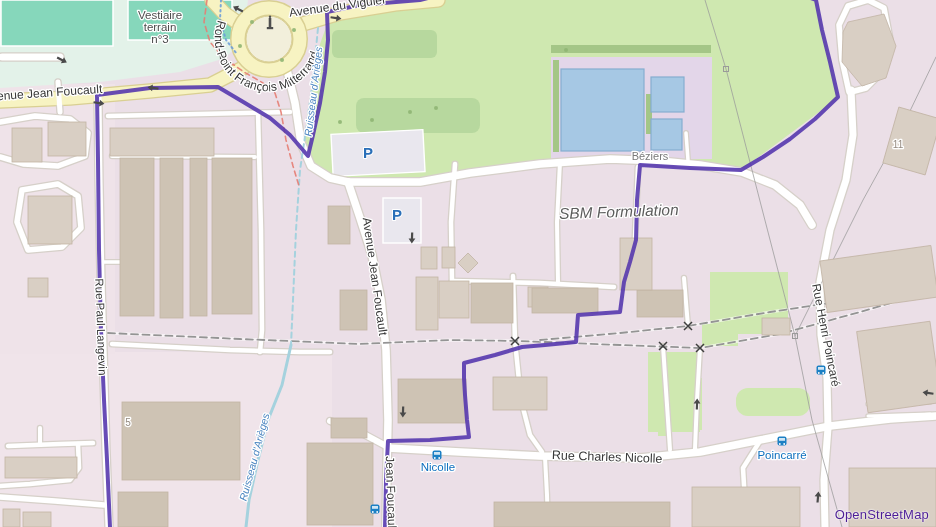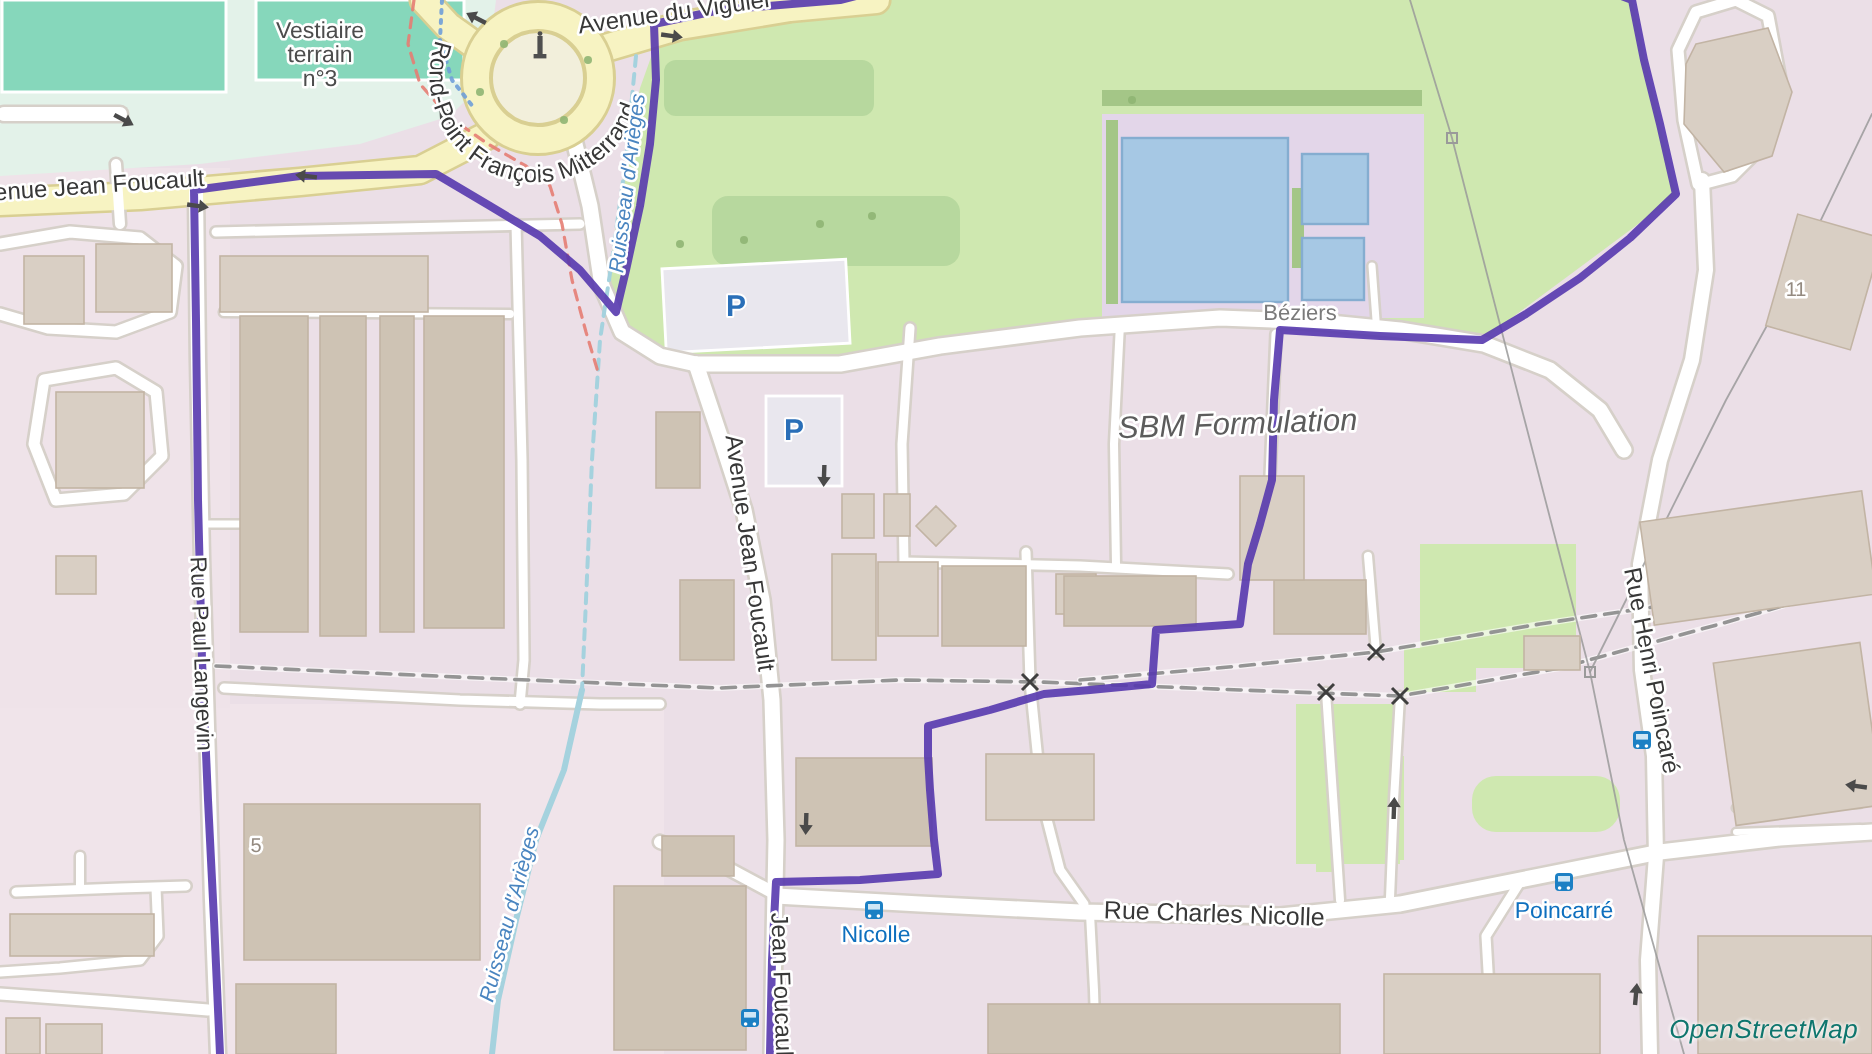--- a/index.html
+++ b/index.html
@@ -1,22 +1,22 @@
 <!DOCTYPE html>
 <html><head>
 <meta charset="utf-8">
 <style>
   html,body{margin:0;padding:0;background:#ebdfe7;}
   #stage{position:relative;width:936px;height:527px;overflow:hidden;font-family:"Liberation Sans",sans-serif;}
   #map{position:absolute;left:0;top:0;width:936px;height:527px;display:block;cursor:grab;}
   svg text{font-family:"Liberation Sans",sans-serif;}
   .halo{paint-order:stroke;stroke:#ffffff;stroke-width:2.6px;stroke-linejoin:round;}
   .halo-sm{paint-order:stroke;stroke:#ffffff;stroke-width:2px;stroke-linejoin:round;}
-  #attribution{position:absolute;right:7px;bottom:5px;font-size:13px;color:#0f766e;
-    text-shadow:0 0 2px #fff,0 0 2px #fff;letter-spacing:.2px;font-style:italic;}
+  #attribution{position:absolute;right:7px;bottom:5px;font-size:13px;color:#4c1d95;
+    text-shadow:0 0 2px #fff,0 0 2px #fff;letter-spacing:.2px;}
 </style>
 </head>
 <body>
 
 <div id="stage">
   <svg id="map" xmlns="http://www.w3.org/2000/svg" viewBox="0 0 936 527">
       <rect x="0" y="0" width="936" height="527" fill="#ebdfe7"></rect>
       <rect fill="#f0e4ea" x="0" y="352" width="332" height="175"></rect>
       <rect fill="#efe3e9" x="0" y="84" width="115" height="270"></rect>
       <polygon fill="#e3f2e9" points="0,0 248,0 243,40 225,58 180,72 100,82 0,88"></polygon>

